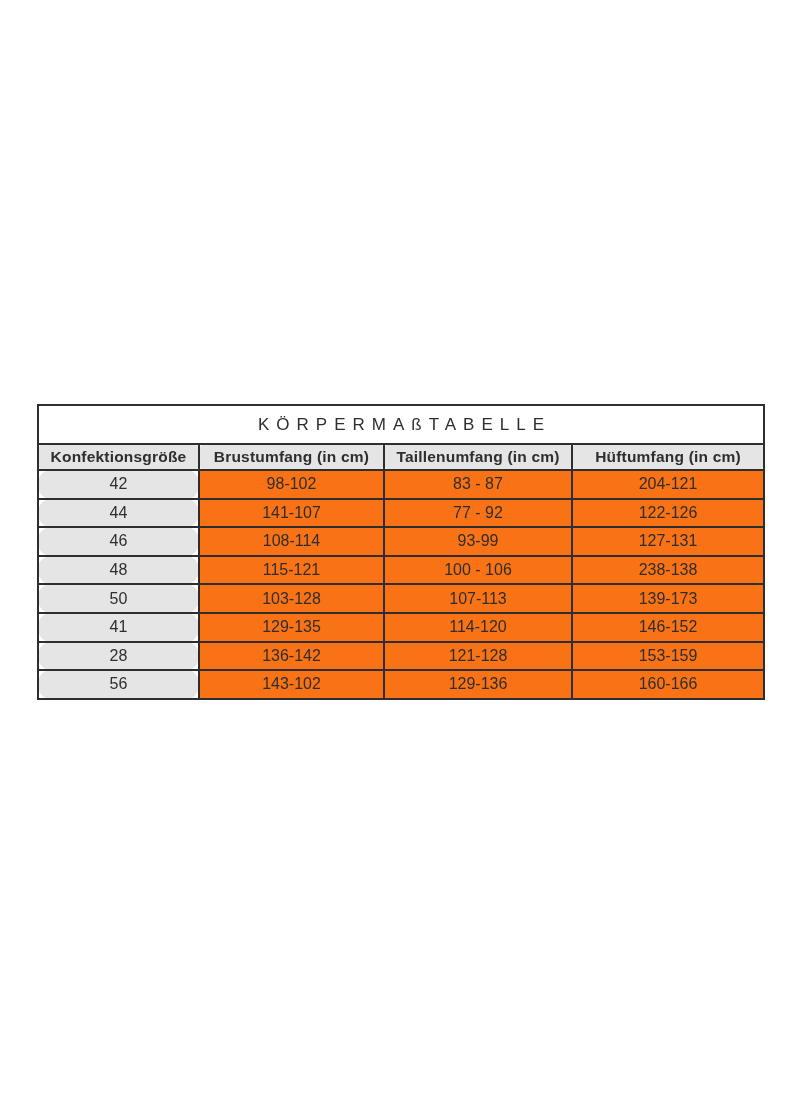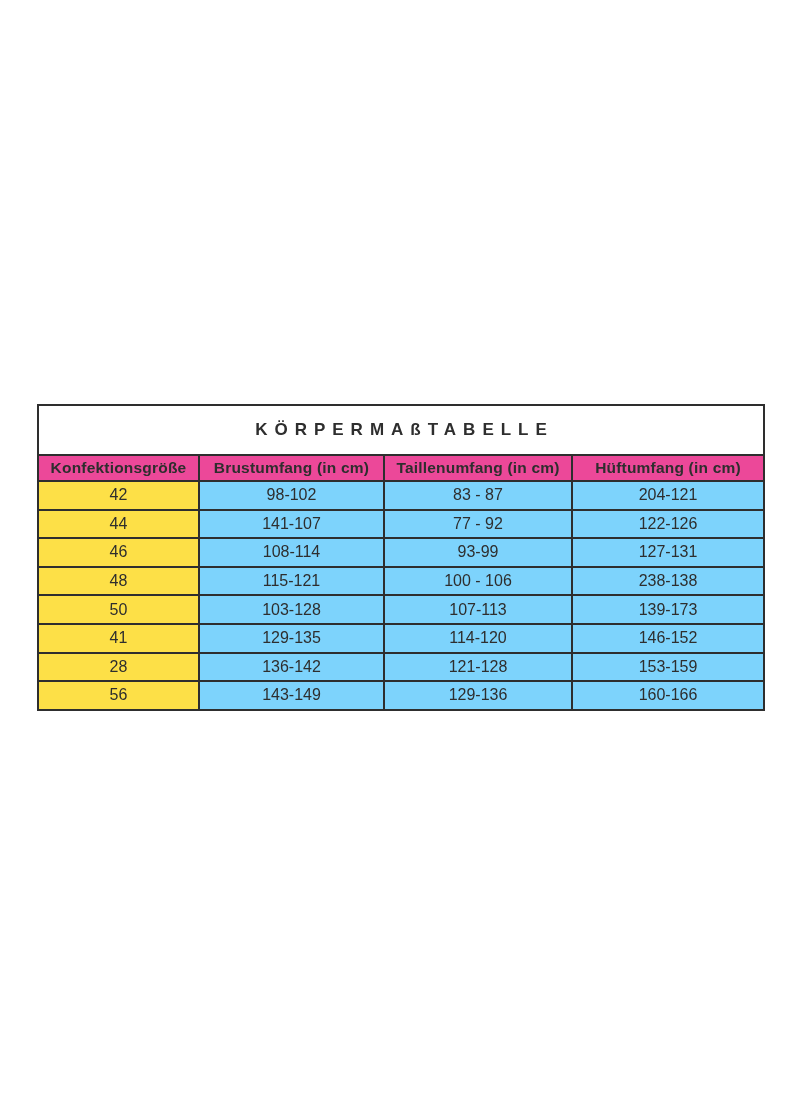--- a/index.html
+++ b/index.html
@@ -28,42 +28,44 @@
   table.size-table td {
     border: 2px solid #2e2e2e;
     text-align: center;
     vertical-align: middle;
     color: #2e2e2e;
     padding: 0;
     overflow: hidden;
     white-space: nowrap;
   }
   .title-cell {
-    height: 50px;
+    height: 39px;
     background: #ffffff;
     font-size: 17px;
-    font-weight: 700;
+    font-weight: 400;
     letter-spacing: 7px;
     text-indent: 7px; 
   }
   tr.header-row th {
     height: 26px;
-    background: #ec4899;
+    background: #e5e5e5;
     font-size: 15.5px;
     font-weight: 600;
     letter-spacing: 0.2px;
+    border-radius: 6px;
   }
   tbody td {
     height: 28.6px;
-    background: #7dd3fc;
+    background: #f97316;
     font-size: 16px;
     font-weight: 500;
   }
   tbody td.size-cell {
-    background: #fde047;
+    background: #e5e5e5;
+    border-radius: 13px;
   }
 </style>
 </head>
 <body>
 
 <div class="page">
   <table class="size-table">
     <colgroup>
       <col style="width:161px">
       <col style="width:185px">
@@ -119,19 +121,19 @@
           <td>146-152</td>
         </tr>
         <tr>
           <td class="size-cell">28</td>
           <td>136-142</td>
           <td>121-128</td>
           <td>153-159</td>
         </tr>
         <tr>
           <td class="size-cell">56</td>
-          <td>143-149</td>
+          <td>143-102</td>
           <td>129-136</td>
           <td>160-166</td>
         </tr>
       </tbody>
   </table>
 </div>
 
 </body></html>

